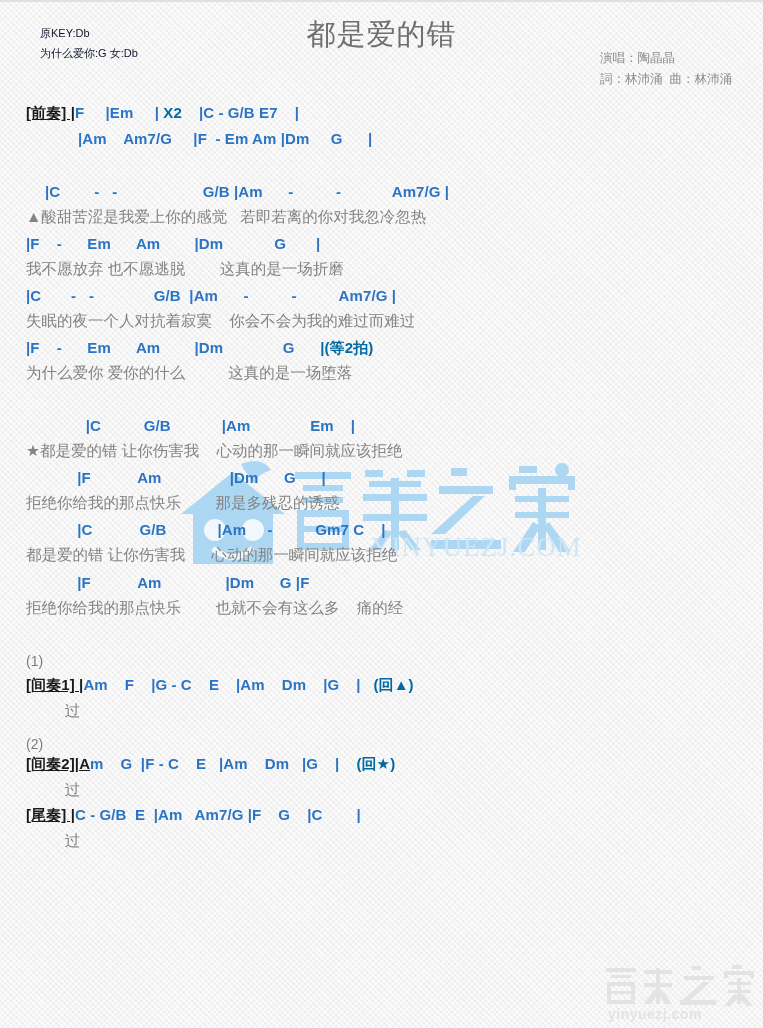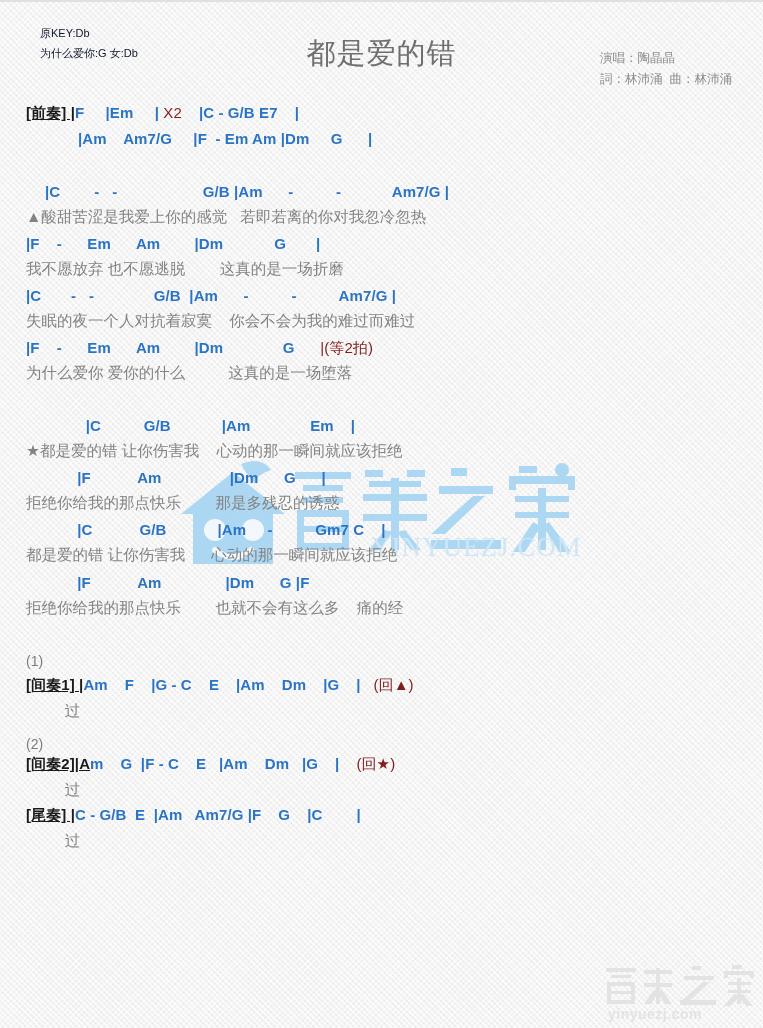--- a/index.html
+++ b/index.html
@@ -56,21 +56,21 @@
     position: absolute;
     left: 40px; top: 23px;
     font-size: 11px;
     line-height: 20px;
     color: #0f172a;
     white-space: pre;
     z-index: 3;
   }
   .title {
     position: absolute;
-    left: 0; top: 35px;
+    left: 0; top: 16px;
     width: 763px;
     text-align: center;
     font-size: 29px;
     line-height: 36px;
     color: #6f6f6f;
     letter-spacing: 1px;
     z-index: 3;
   }
   .credits {
     position: absolute;
@@ -109,22 +109,22 @@
   .row.plain {
     color: #7d7d7d;
     font-size: 14px;
   }
   .row .sect {
     color: #1a1a1a;
     font-weight: bold;
     text-decoration: underline;
   }
   .row .bk {
-    color: #7f1d1d;
-    font-weight: normal;
+    color: #0369a1;
+    font-weight: bold;
   }
 </style>
 </head>
 <body>
 
 <div class="top-rule"></div>
 
 <div class="wm-center">
   <svg viewBox="0 0 420 115" xmlns="http://www.w3.org/2000/svg">
     <g fill="#a9d6f2" opacity="0.95">

